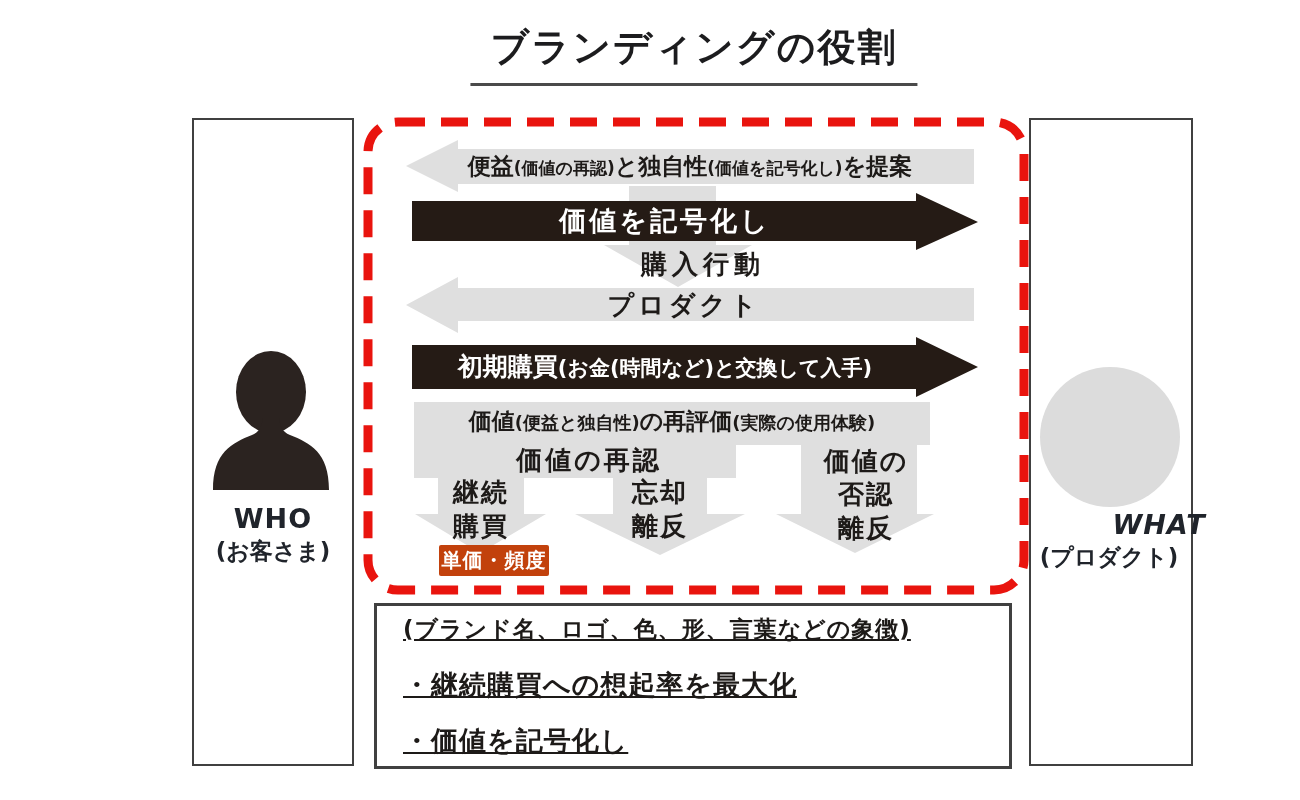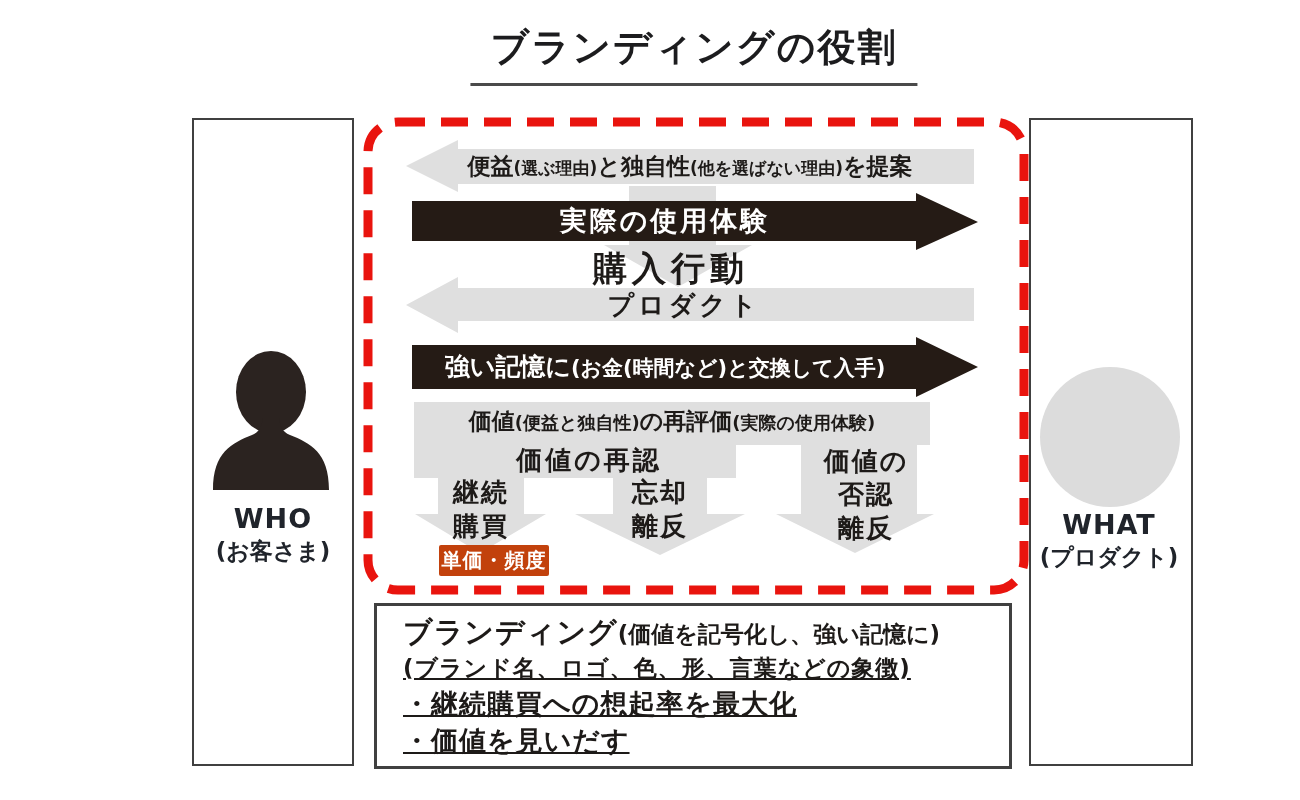--- a/index.html
+++ b/index.html
@@ -15,34 +15,34 @@
     border-bottom:3px solid #4a4a4a;padding:0 20px 10px 20px;white-space:nowrap;
   }
   
   .panel{border:2px solid #404040;background:#fff;}
   #who-panel{left:148px;top:118px;width:158px;height:644px;}
   #what-panel{left:985px;top:118px;width:160px;height:644px;}
   .panel-label{font-size:27px;font-weight:700;text-align:center;letter-spacing:1px;color:#20242b;line-height:1;}
   .panel-sublabel{font-size:23px;font-weight:700;text-align:center;color:#20242b;line-height:1;}
   #who-label{left:148px;width:162px;top:505px;}
   #who-sublabel{left:140px;width:178px;top:540px;}
-  #what-label{left:983px;width:164px;top:511px;}
+  #what-label{left:1033px;width:164px;top:511px;font-style:italic;}
   #what-sublabel{left:975px;width:180px;top:546px;}
   #what-circle{left:996px;top:367px;width:140px;height:140px;border-radius:50%;background:#dcdcdc;}
   
   #shape-layer{left:0;top:0;width:1300px;height:800px;pointer-events:none;}
   .gray{fill:#dfdfdf;}
   .black{fill:#251b15;}
   
   .flow-text{line-height:1;white-space:nowrap;text-align:center;font-weight:700;}
   #t-propose{left:362px;top:155px;width:568px;letter-spacing:0px;}
   #t-propose .seg-lg{font-size:23px;}
   #t-propose .seg-sm{font-size:17px;}
   #t-find-value{left:368px;top:207px;width:506px;color:#fff;font-size:27px;letter-spacing:3px;}
-  #t-purchase{left:527px;top:251px;width:200px;font-size:34px;letter-spacing:5px;}
+  #t-purchase{left:559px;top:251px;width:200px;font-size:26px;letter-spacing:5px;}
   #t-product{left:440px;top:292px;width:400px;font-size:26px;letter-spacing:4px;}
   #t-initial{left:368px;top:354px;width:506px;color:#fff;}
   #t-initial .seg-lg{font-size:25px;}
   #t-initial .seg-sm{font-size:21px;}
   #t-reeval{left:372px;top:410px;width:512px;}
   #t-reeval .seg-lg{font-size:23px;}
   #t-reeval .seg-sm{font-size:18px;}
   #t-reaffirm{left:425px;top:447px;width:240px;font-size:26px;letter-spacing:3px;}
   .small-col{font-size:26px;letter-spacing:2px;}
   #t-deny1{left:742px;top:448px;width:160px;}
@@ -101,41 +101,40 @@
 
     <polygon class="gray" points="394,477 480,477 480,514 502,514 436,553 371,514 394,514"></polygon>
 
     <polygon class="gray" points="569,477 663,477 663,514 701,514 616,555 531,514 569,514"></polygon>
 
     <polygon class="gray" points="757,444 873,444 873,514 890,514 811,553 732,514 757,514"></polygon>
 
     <rect x="324" y="122" width="656" height="468" rx="30" fill="none" stroke="#e9140e" stroke-width="9" stroke-dasharray="27 16"></rect>
   </svg>
 
-  <div id="t-propose" class="abs flow-text"><span class="seg-lg">便益</span><span class="seg-sm">(選ぶ理由)</span><span class="seg-lg">と独自性</span><span class="seg-sm">(他を選ばない理由)</span><span class="seg-lg">を提案</span></div>
-  <div id="t-find-value" class="abs flow-text">実際の使用体験</div>
+  <div id="t-propose" class="abs flow-text"><span class="seg-lg">便益</span><span class="seg-sm">(価値の再認)</span><span class="seg-lg">と独自性</span><span class="seg-sm">(価値を記号化し)</span><span class="seg-lg">を提案</span></div>
+  <div id="t-find-value" class="abs flow-text">価値を記号化し</div>
   <div id="t-purchase" class="abs flow-text">購入行動</div>
   <div id="t-product" class="abs flow-text">プロダクト</div>
-  <div id="t-initial" class="abs flow-text"><span class="seg-lg">強い記憶に</span><span class="seg-sm">(お金(時間など)と交換して入手)</span></div>
+  <div id="t-initial" class="abs flow-text"><span class="seg-lg">初期購買</span><span class="seg-sm">(お金(時間など)と交換して入手)</span></div>
   <div id="t-reeval" class="abs flow-text"><span class="seg-lg">価値</span><span class="seg-sm">(便益と独自性)</span><span class="seg-lg">の再評価</span><span class="seg-sm">(実際の使用体験)</span></div>
   <div id="t-reaffirm" class="abs flow-text">価値の再認</div>
   <div id="t-deny2" class="abs flow-text small-col">否認</div>
   <div id="t-deny1" class="abs flow-text small-col">価値の</div>
   <div id="t-deny3" class="abs flow-text small-col">離反</div>
   <div id="t-cont1" class="abs flow-text small-col">継続</div>
   <div id="t-cont2" class="abs flow-text small-col">購買</div>
   <div id="t-forget1" class="abs flow-text small-col">忘却</div>
   <div id="t-forget2" class="abs flow-text small-col">離反</div>
   <div id="unit-price-box" class="abs">単価・頻度</div>
 
   <div id="who-label" class="abs panel-label">WHO</div>
   <div id="who-sublabel" class="abs panel-sublabel">(お客さま)</div>
   <div id="what-label" class="abs panel-label">WHAT</div>
   <div id="what-sublabel" class="abs panel-sublabel">(プロダクト)</div>
 
   <div id="branding-box" class="abs">
-    <div id="br-line1" class="br-line"><span class="seg-lg">ブランディング</span><span class="seg-sm">(価値を記号化し、強い記憶に)</span></div>
     <div id="br-line2" class="br-line">(ブランド名、ロゴ、色、形、言葉などの象徴)</div>
     <div id="br-bullet1" class="br-line">・継続購買への想起率を最大化</div>
-    <div id="br-bullet2" class="br-line">・価値を見いだす</div>
+    <div id="br-bullet2" class="br-line">・価値を記号化し</div>
   </div>
 
 </div>
 
 </body></html>

